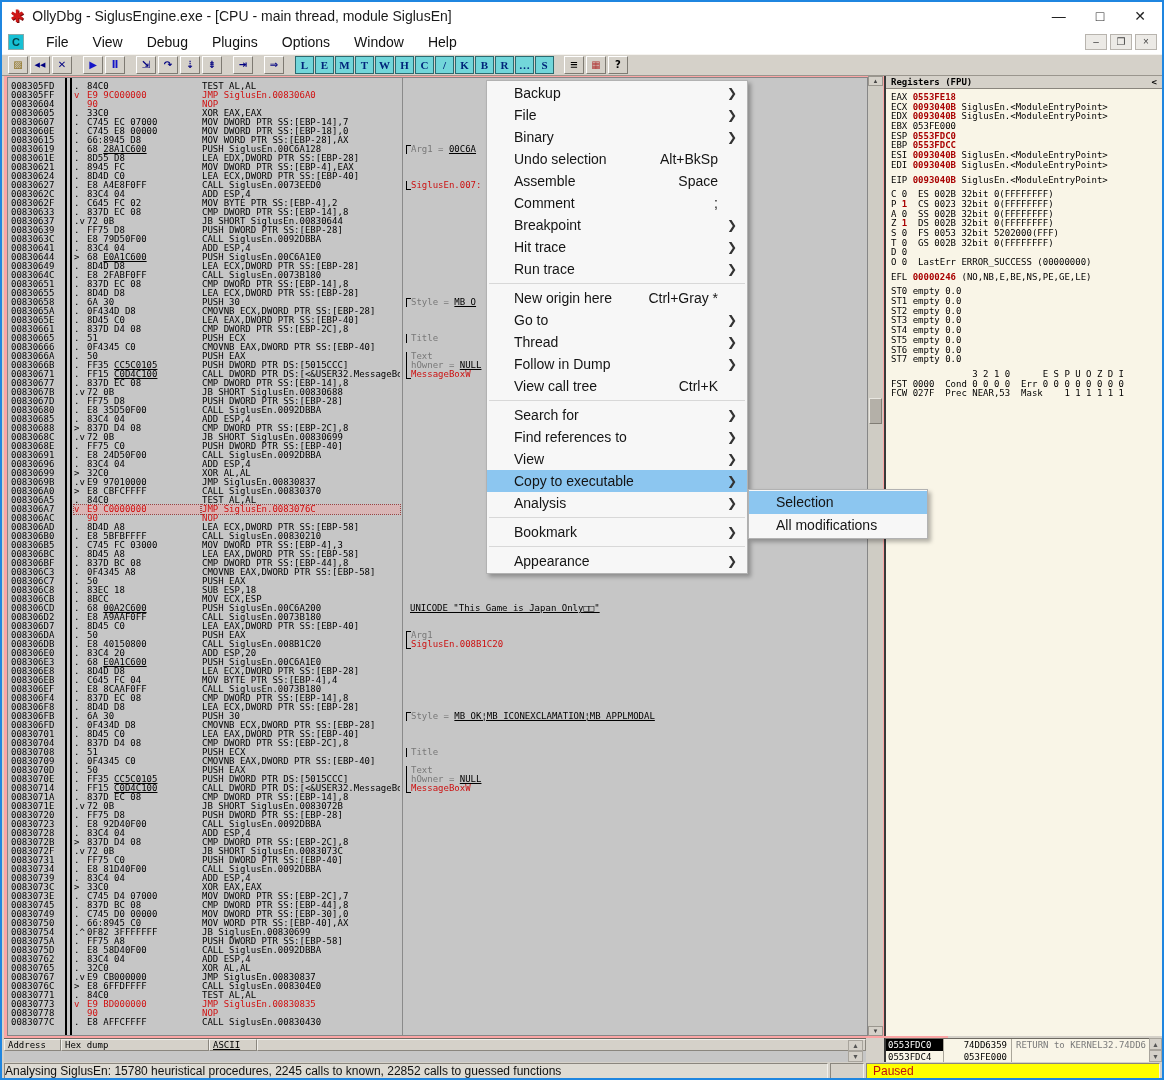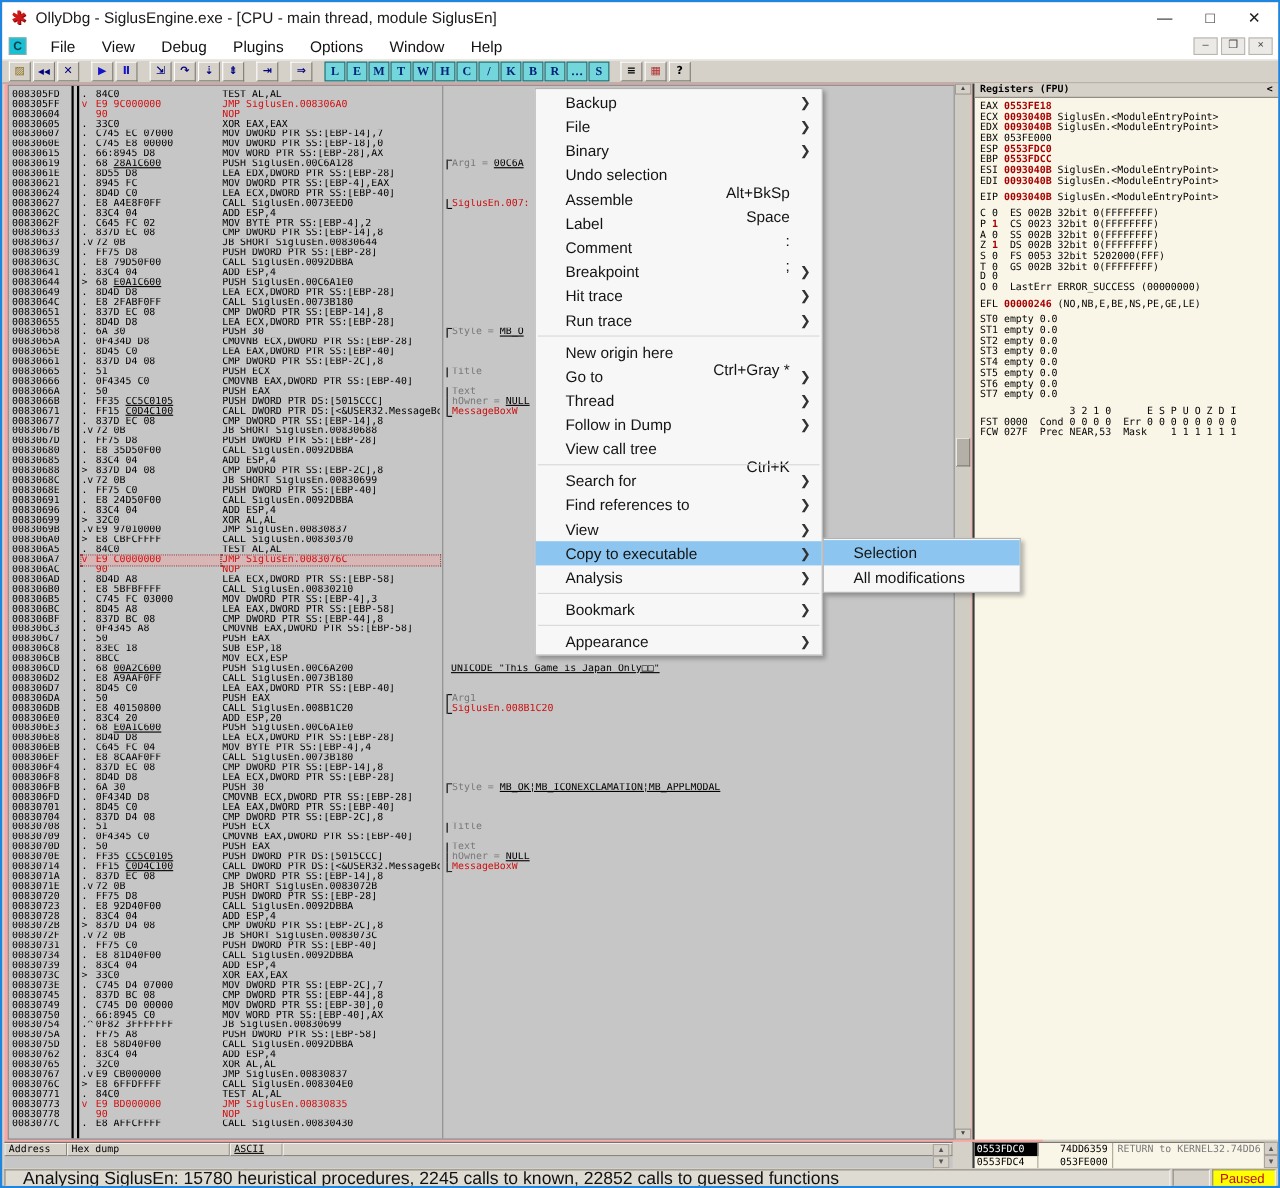--- a/index.html
+++ b/index.html
@@ -79,21 +79,21 @@
   .rrow { height:9.7px; }
   .rgap { height:5px; }
   .rv { color:#a80000; font-weight:bold; }
 
   
   .cmenu { position:absolute; left:484px; top:78px; width:262px; background:#f7f7f7;
            border:1px solid #b2b2b2; box-shadow:3px 3px 4px rgba(0,0,0,.28);
            font-size:14px; color:#141414; z-index:20; padding:1px 0; }
   .mi { position:relative; height:22px; line-height:22px; padding-left:27px; }
   .mi.hl { background:#8cc6f0; }
-  .mi .accel { position:absolute; right:29px; top:0;margin-top:16px; }
+  .mi .accel { position:absolute; right:29px; top:0; }
   .mi .sub { position:absolute; right:10px; top:0; font-size:12px; color:#333; }
   .msep { height:7px; position:relative; }
   .msep::after { content:""; position:absolute; left:2px; right:2px; top:3px; height:1px; background:#d8d8d8; }
   .smenu { position:absolute; left:746px; top:487px; width:180px; background:#f7f7f7;
            border:1px solid #b2b2b2; box-shadow:3px 3px 4px rgba(0,0,0,.28);
            font-size:14px; color:#141414; z-index:21; padding:1px 0; }
   .smenu .mi { height:23px; line-height:23px; }
 
   
   .dump { position:absolute; left:2px; top:1036px; width:862px; height:24px;
@@ -118,22 +118,22 @@
   .s-a.sel { background:#000; color:#fff; }
   .s-v { width:68px; text-align:right; padding-right:4px; border-right:1px solid #aaa69a; }
   .s-c { flex:1; padding-left:4px; color:#7a7a7a; }
   .s-scroll { position:absolute; right:0; top:1036px; width:13px; height:24px; }
   .s-scroll div { height:12px; font-size:7px; line-height:11px; text-align:center; color:#555;
                   background:#d5d1c9; border:1px solid #a8a49c; }
 
   
   .statusbar { position:absolute; left:2px; top:1060px; right:2px; height:18px;
                background:#d5d1c9; display:flex; align-items:stretch; gap:2px; padding-top:1px; }
-  .sb-msg { width:1060px; border:1px solid; border-color:#8a867e #f2f0ec #f2f0ec #8a867e;
-            background:#dedbd3; font-size:16px; line-height:15px; padding-left:16px; color:#111; }
+  .sb-msg { width:824px; border:1px solid; border-color:#8a867e #f2f0ec #f2f0ec #8a867e;
+            background:#dedbd3; font-size:12px; line-height:15px; padding-left:0; color:#111; }
   .sb-mid { width:34px; border:1px solid; border-color:#8a867e #f2f0ec #f2f0ec #8a867e; }
   .sb-state { flex:1; border:1px solid; border-color:#8a867e #f2f0ec #f2f0ec #8a867e;
               background:#ffff00; color:#c01010; font-size:12px; line-height:15px; padding-left:6px; }
 </style>
 </head>
 <body>
 
 <div class="win">
 
   <div class="titlebar">
@@ -327,21 +327,20 @@
       <div class="regs-b" id="regsbody"><div class="rrow"><span>EAX </span><span class="rv">0553FE18</span></div><div class="rrow"><span>ECX </span><span class="rv">0093040B</span><span> SiglusEn.&lt;ModuleEntryPoint&gt;</span></div><div class="rrow"><span>EDX </span><span class="rv">0093040B</span><span> SiglusEn.&lt;ModuleEntryPoint&gt;</span></div><div class="rrow"><span>EBX 053FE000</span></div><div class="rrow"><span>ESP </span><span class="rv">0553FDC0</span></div><div class="rrow"><span>EBP </span><span class="rv">0553FDCC</span></div><div class="rrow"><span>ESI </span><span class="rv">0093040B</span><span> SiglusEn.&lt;ModuleEntryPoint&gt;</span></div><div class="rrow"><span>EDI </span><span class="rv">0093040B</span><span> SiglusEn.&lt;ModuleEntryPoint&gt;</span></div><div class="rgap"></div><div class="rrow"><span>EIP </span><span class="rv">0093040B</span><span> SiglusEn.&lt;ModuleEntryPoint&gt;</span></div><div class="rgap"></div><div class="rrow"><span>C 0  ES 002B 32bit 0(FFFFFFFF)</span></div><div class="rrow"><span>P </span><span class="rv">1</span><span>  CS 0023 32bit 0(FFFFFFFF)</span></div><div class="rrow"><span>A 0  SS 002B 32bit 0(FFFFFFFF)</span></div><div class="rrow"><span>Z </span><span class="rv">1</span><span>  DS 002B 32bit 0(FFFFFFFF)</span></div><div class="rrow"><span>S 0  FS 0053 32bit 5202000(FFF)</span></div><div class="rrow"><span>T 0  GS 002B 32bit 0(FFFFFFFF)</span></div><div class="rrow"><span>D 0</span></div><div class="rrow"><span>O 0  LastErr ERROR_SUCCESS (00000000)</span></div><div class="rgap"></div><div class="rrow"><span>EFL </span><span class="rv">00000246</span><span> (NO,NB,E,BE,NS,PE,GE,LE)</span></div><div class="rgap"></div><div class="rrow"><span>ST0 empty 0.0</span></div><div class="rrow"><span>ST1 empty 0.0</span></div><div class="rrow"><span>ST2 empty 0.0</span></div><div class="rrow"><span>ST3 empty 0.0</span></div><div class="rrow"><span>ST4 empty 0.0</span></div><div class="rrow"><span>ST5 empty 0.0</span></div><div class="rrow"><span>ST6 empty 0.0</span></div><div class="rrow"><span>ST7 empty 0.0</span></div><div class="rgap"></div><div class="rrow"><span>               3 2 1 0      E S P U O Z D I</span></div><div class="rrow"><span>FST 0000  Cond 0 0 0 0  Err 0 0 0 0 0 0 0 0</span></div><div class="rrow"><span>FCW 027F  Prec NEAR,53  Mask    1 1 1 1 1 1</span></div></div>
     </div>
   </div>
 
   <div class="cmenu" id="cmenu">
       <div class="mi"><span>Backup</span><span class="sub">❯</span></div>
       <div class="mi"><span>File</span><span class="sub">❯</span></div>
       <div class="mi"><span>Binary</span><span class="sub">❯</span></div>
       <div class="mi"><span>Undo selection</span><span class="accel">Alt+BkSp</span></div>
       <div class="mi"><span>Assemble</span><span class="accel">Space</span></div>
-      <div class="mi"><span>Label</span><span class="accel">:</span></div>
       <div class="mi"><span>Comment</span><span class="accel">;</span></div>
       <div class="mi"><span>Breakpoint</span><span class="sub">❯</span></div>
       <div class="mi"><span>Hit trace</span><span class="sub">❯</span></div>
       <div class="mi"><span>Run trace</span><span class="sub">❯</span></div>
       <div class="msep"></div>
       <div class="mi"><span>New origin here</span><span class="accel">Ctrl+Gray *</span></div>
       <div class="mi"><span>Go to</span><span class="sub">❯</span></div>
       <div class="mi"><span>Thread</span><span class="sub">❯</span></div>
       <div class="mi"><span>Follow in Dump</span><span class="sub">❯</span></div>
       <div class="mi"><span>View call tree</span><span class="accel">Ctrl+K</span></div>

